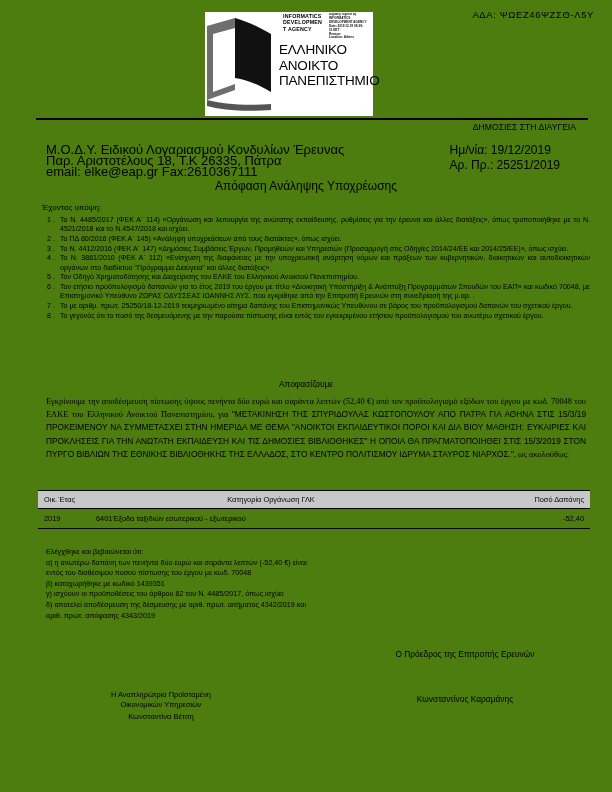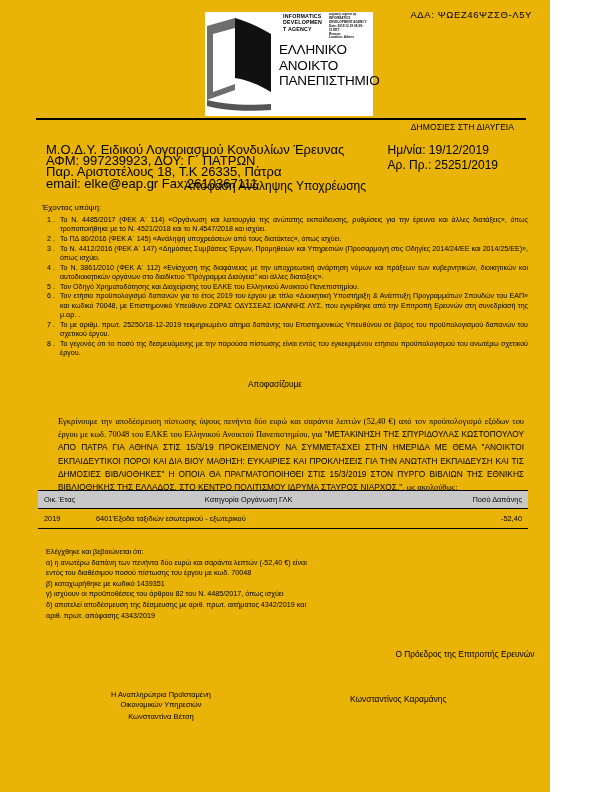--- a/index.html
+++ b/index.html
@@ -6,23 +6,23 @@
     margin: 0;
     padding: 0;
     background: #ffffff;
   }
   body {
     font-family: "Liberation Sans", sans-serif;
     color: #000000;
   }
   #page {
     position: relative;
-    width: 550px;
+    width: 612px;
     height: 792px;
-    background: #eab308;
+    background: #4d7c0f;
     overflow: hidden;
     box-sizing: border-box;
     padding-left: 16px;
   }
 
   
   .ada-line {
     position: absolute;
     top: 9px;
     right: 18px;
@@ -161,28 +161,27 @@
     position: absolute;
     left: 0; right: 0;
     top: 379px;
     text-align: center;
     font-size: 8.4px;
   }
 
   
   .main-para {
     position: absolute;
-    left: 58px;
+    left: 46px;
     right: 26px;
     top: 396px;
     font-size: 8.4px;
     line-height: 12.2px;
     text-align: justify;
     font-family: "Liberation Serif", serif;
-    margin-top: 20px;
   }
   .main-para .caps {
     font-family: "Liberation Sans", sans-serif;
     font-size: 8.3px;
   }
 
   
   .tbl {
     position: absolute;
     left: 38px;
@@ -241,20 +240,21 @@
     top: 649px;
     width: 230px;
     text-align: center;
     font-size: 8.4px;
   }
   .sig-right-name {
     position: absolute;
     left: 350px;
     top: 694px;
     width: 230px;
+    text-align: center;
     font-size: 8.4px;
   }
   .sig-left-name {
     position: absolute;
     left: 66px;
     top: 712px;
     width: 190px;
     text-align: center;
     font-size: 7.6px;
   }
@@ -298,21 +298,20 @@
       <div>Location: Athens</div>
     </div>
   </div>
 
   <div class="rule-top"></div>
 
   <div class="anartiteo">ΔΗΜΟΣΙΕΣ ΣΤΗ ΔΙΑΥΓΕΙΑ</div>
 
   <div class="addr">
     <div>Μ.Ο.Δ.Υ. Ειδικού Λογαριασμού Κονδυλίων Έρευνας</div>
-    <div>ΑΦΜ: 997239923, ΔΟΥ: Γ΄ ΠΑΤΡΩΝ</div>
     <div>Παρ. Αριστοτέλους 18, Τ.Κ 26335, Πάτρα</div>
     <div>email: elke@eap.gr Fax:2610367111</div>
   </div>
 
   <div class="meta-right">
     <div>Ημ/νία: 19/12/2019</div>
     <div>Αρ. Πρ.: 25251/2019</div>
   </div>
 
   <div class="doc-subject">Απόφαση Ανάληψης Υποχρέωσης</div>

